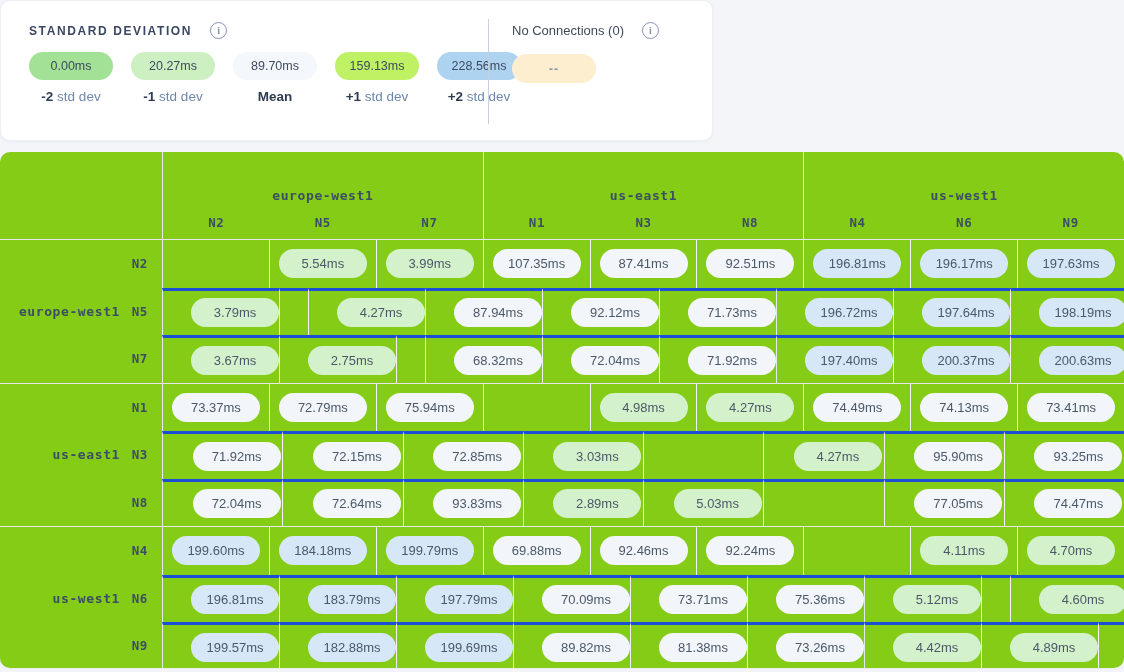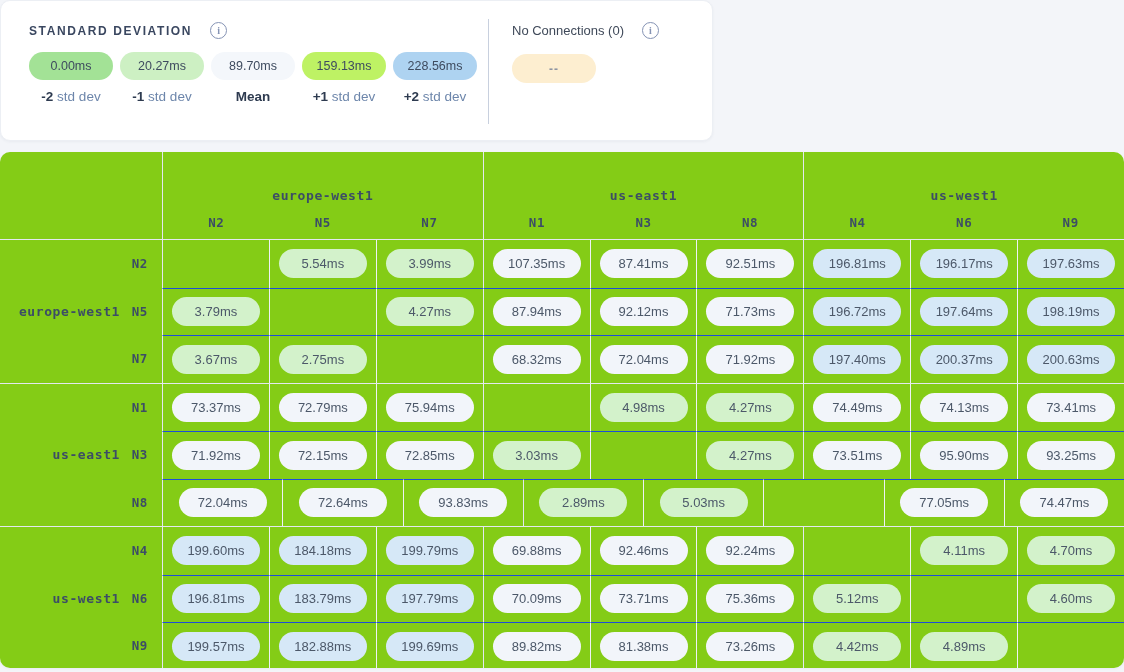--- a/index.html
+++ b/index.html
@@ -10,21 +10,21 @@
   
   .legend-card { position:absolute; left:0; top:0; width:713px; height:141px;
     background:#fff; border:1px solid #eceff4; border-radius:10px;
     box-shadow:0 1px 3px rgba(40,50,70,.05); }
   .legend-left { position:absolute; left:28px; top:21px; }
   .title-row { display:flex; align-items:center; gap:18px; }
   .legend-title { font-size:12px; font-weight:bold; letter-spacing:1.6px; color:#3a4760; }
   .info-icon { width:17px; height:17px; border:1.5px solid #8593b4; border-radius:50%;
     color:#8593b4; display:inline-flex; align-items:center; justify-content:center;
     font-size:10px; font-weight:bold; font-family:"Liberation Serif", serif; cursor:pointer; }
-  .legend-items { display:flex; gap:7px; margin-top:13px; }
+  .legend-items { display:flex; gap:18px; margin-top:13px; }
   .legend-item { width:84px; display:flex; flex-direction:column; align-items:center; }
   .legend-pill { width:100%; height:28px; border-radius:14px; display:flex;
     align-items:center; justify-content:center; font-size:12.5px; color:#3e4b5f; }
   .legend-sub { margin-top:9px; font-size:13.5px; color:#6d86ab; white-space:nowrap; }
   .legend-sub b { color:#2e3b50; }
   .legend-divider { position:absolute; left:487px; top:18px; height:105px; width:1px; background:#c8d0de; }
   .legend-right { position:absolute; left:511px; top:21px; }
   .nc-title { font-size:13px; color:#3f4959; }
   .nc-pill { margin-top:15px; width:84px; height:29px; border-radius:15px;
     color:#8d94a2; display:flex; align-items:center; justify-content:center;
@@ -40,21 +40,21 @@
   .col-group { flex:1; border-left:1px solid #e3e8ef; display:flex; flex-direction:column; padding-top:26px; }
   .region-name { height:34px; display:flex; align-items:center; justify-content:center; font-size:13px; }
   .node-row { flex:1; display:flex; align-items:center; padding-bottom:6px; }
   .node-row span { flex:1; text-align:center; font-size:12.5px; }
   .tbody { flex:1; display:flex; flex-direction:column; }
   .row-group { position:relative; }
   .row-group + .row-group { border-top:1px solid #e3e8ef; }
   .region-label { position:absolute; left:0; top:0; height:100%; width:120px;
     display:flex; align-items:center; justify-content:flex-end; font-size:13px; }
   .mrow { display:flex; height:47.5px; }
-  .mrow + .mrow .cell { border-top:1px solid #1d4ed8; }
+  .mrow + .mrow .cell { border-top:3px solid #1d4ed8;padding-left:28px; }
   .label-cell { width:162px; flex:none; display:flex; align-items:center;
     justify-content:flex-end; padding-right:14px; font-size:12.5px; }
   .cell { flex:1; display:flex; align-items:center; justify-content:center;
     border-left:1px solid #eef1f6; }
   .cell.gstart { border-left-color:#e3e8ef; }
   .pill { min-width:88px; padding:7px 10px; border-radius:16px; text-align:center;
     font-size:13px; color:#4c5869; cursor:default; }
   .pill.green   { background:var(--tone-green); }
   .pill.neutral { background:var(--tone-neutral); }
   .pill.blue    { background:var(--tone-blue); }
@@ -260,23 +260,20 @@
             <div class="cell">
               <div class="pill neutral">72.85ms</div>
             </div>
             <div class="cell gstart">
               <div class="pill green">3.03ms</div>
             </div>
             <div class="cell"></div>
             <div class="cell">
               <div class="pill green">4.27ms</div>
             </div>
-            <div class="cell gstart">
-              <div class="pill neutral">73.51ms</div>
-            </div>
             <div class="cell">
               <div class="pill neutral">95.90ms</div>
             </div>
             <div class="cell">
               <div class="pill neutral">93.25ms</div>
             </div>
           </div>
           <div class="mrow">
             <div class="label-cell mono">N8</div>
             <div class="cell gstart">

